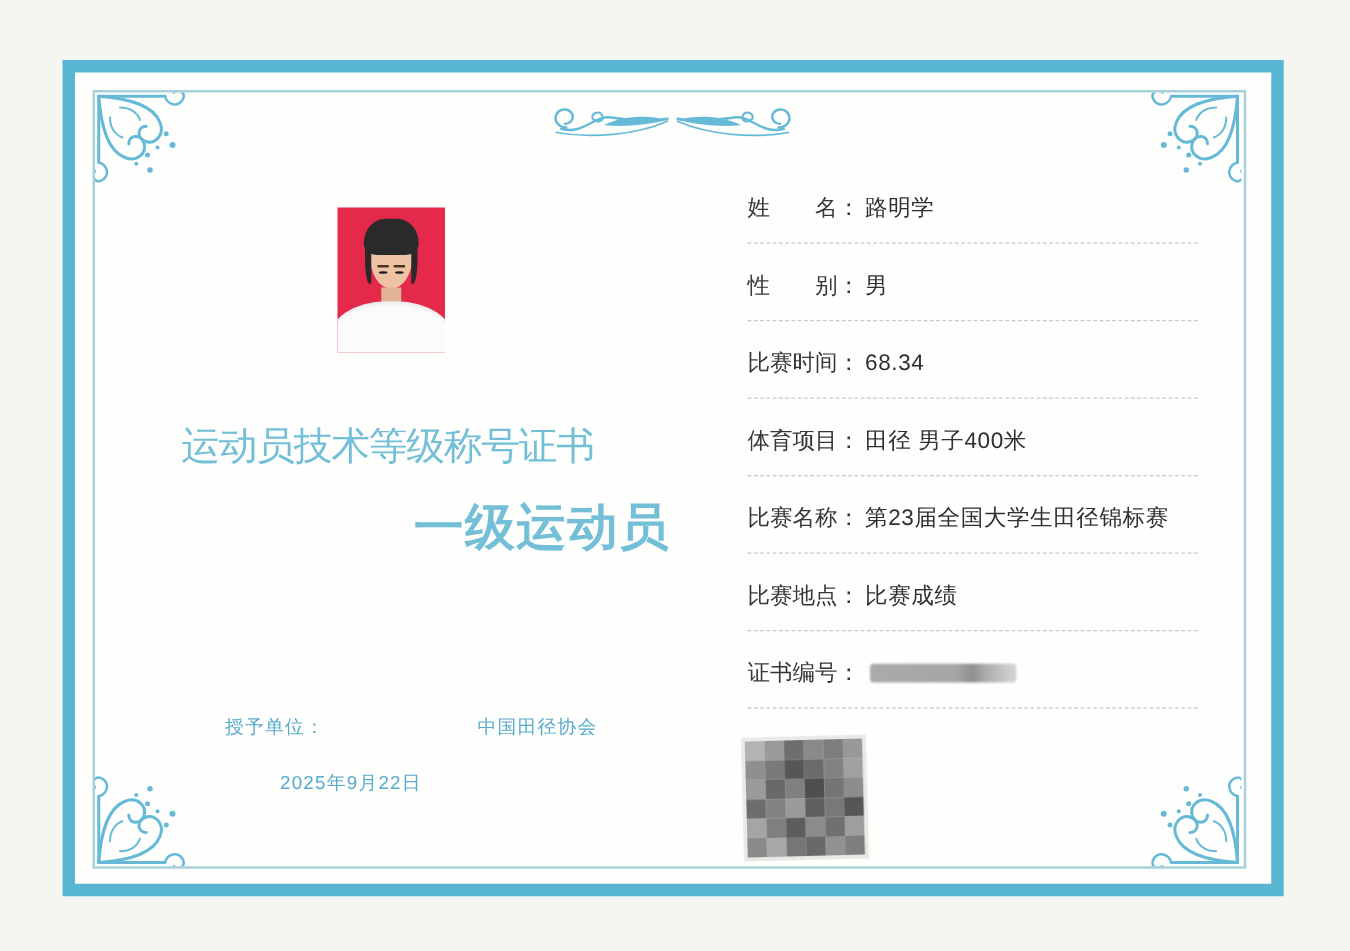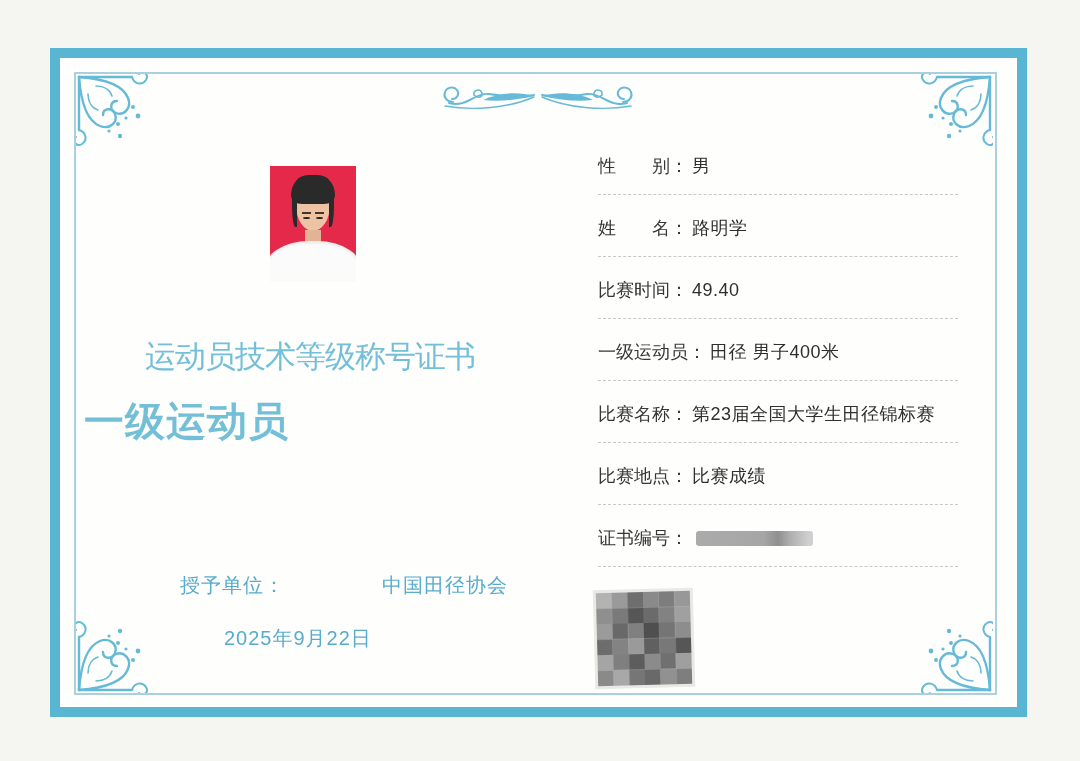--- a/index.html
+++ b/index.html
@@ -52,21 +52,21 @@
     box-shadow:inset 0 2px 3px rgba(0,0,0,0.08); }
 
   
   .title {
     position:absolute; left:84px; top:336px; width:452px;
     text-align:center; font-size:31px; letter-spacing:-1px;
     color:#74bfd8; font-weight:400;
   }
   .subtitle {
     position:absolute; left:84px; top:394px; width:452px;
-    text-align:left; font-size:40px; letter-spacing:1px;
+    text-align:right; font-size:40px; letter-spacing:1px;
     color:#74bfd8; font-weight:bold;
   }
 
   
   .fields { position:absolute; left:598px; top:149px; width:360px; }
   .field-row {
     height:40px; padding-top:5px;
     border-bottom:1px dashed #c8c8c8;
     margin-bottom:16px;
     font-size:18px; color:#363636;
@@ -75,21 +75,21 @@
   .field-label { color:#363636; }
   .field-value { color:#2f2f2f; margin-left:4px; letter-spacing:0.5px; }
   .redacted-bar {
     display:inline-block; vertical-align:-2px; margin-left:8px;
     width:117px; height:15px; border-radius:3px;
     background:linear-gradient(90deg,#ababab 0%,#a6a6a6 58%,#8f8f8f 70%,#aeaeae 80%,#cfcfcf 96%);
     filter:blur(0.7px);
   }
 
   
-  .award { position:absolute; left:180px; top:572px; font-size:20px; color:#58abcd; }
+  .award { position:absolute; left:180px; top:572px; font-size:15px; color:#58abcd; }
   .award-row { display:flex; margin-bottom:26px; }
   .award-label { width:158px; letter-spacing:1px; }
   .award-value { letter-spacing:1px;margin-left:44px; }
 
   
   .stamp { position:absolute; left:597px; top:592px; width:94px; height:93px;
     transform:rotate(-1.5deg); filter:blur(0.6px);
     outline:3px solid rgba(215,215,212,0.55); background:#cfcfcc; }
   .stamp svg { display:block; width:100%; height:100%; }
 
@@ -158,30 +158,30 @@
     <div class="p-eye-r"></div>
     <div class="p-neck"></div>
     <div class="p-shirt"></div>
   </div>
 
   <div class="title">运动员技术等级称号证书</div>
   <div class="subtitle">一级运动员</div>
 
   <div class="fields">
     <div class="field-row">
+      <span class="field-label">姓　　名：</span><span class="field-value">路明学</span>
+    </div>
+    <div class="field-row">
       <span class="field-label">性　　别：</span><span class="field-value">男</span>
     </div>
     <div class="field-row">
-      <span class="field-label">姓　　名：</span><span class="field-value">路明学</span>
-    </div>
-    <div class="field-row">
-      <span class="field-label">比赛时间：</span><span class="field-value">49.40</span>
-    </div>
-    <div class="field-row">
-      <span class="field-label">一级运动员：</span><span class="field-value">田径 男子400米</span>
+      <span class="field-label">比赛时间：</span><span class="field-value">68.34</span>
+    </div>
+    <div class="field-row">
+      <span class="field-label">体育项目：</span><span class="field-value">田径 男子400米</span>
     </div>
     <div class="field-row">
       <span class="field-label">比赛名称：</span><span class="field-value">第23届全国大学生田径锦标赛</span>
     </div>
     <div class="field-row">
       <span class="field-label">比赛地点：</span><span class="field-value">比赛成绩</span>
     </div>
     <div class="field-row">
       <span class="field-label">证书编号：</span><span class="redacted-bar"></span>
     </div>

